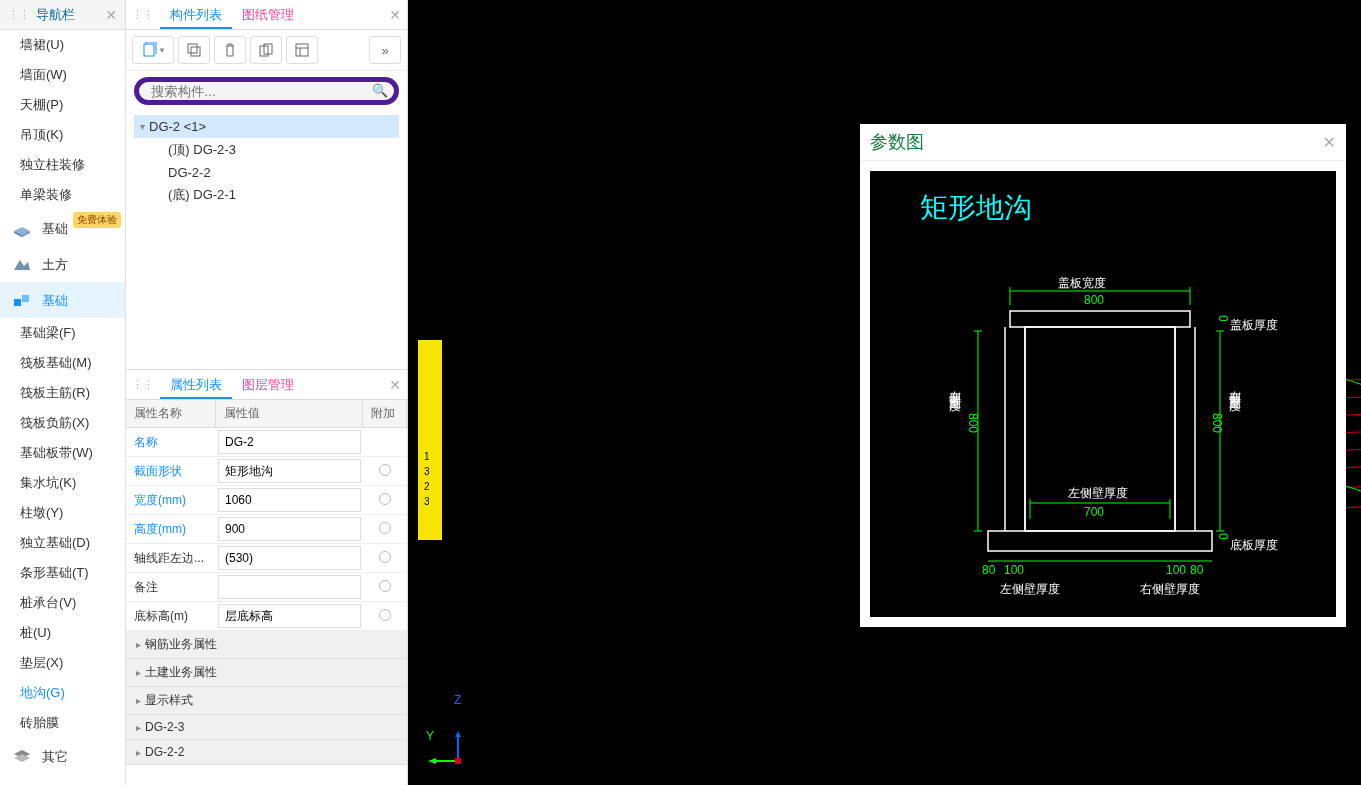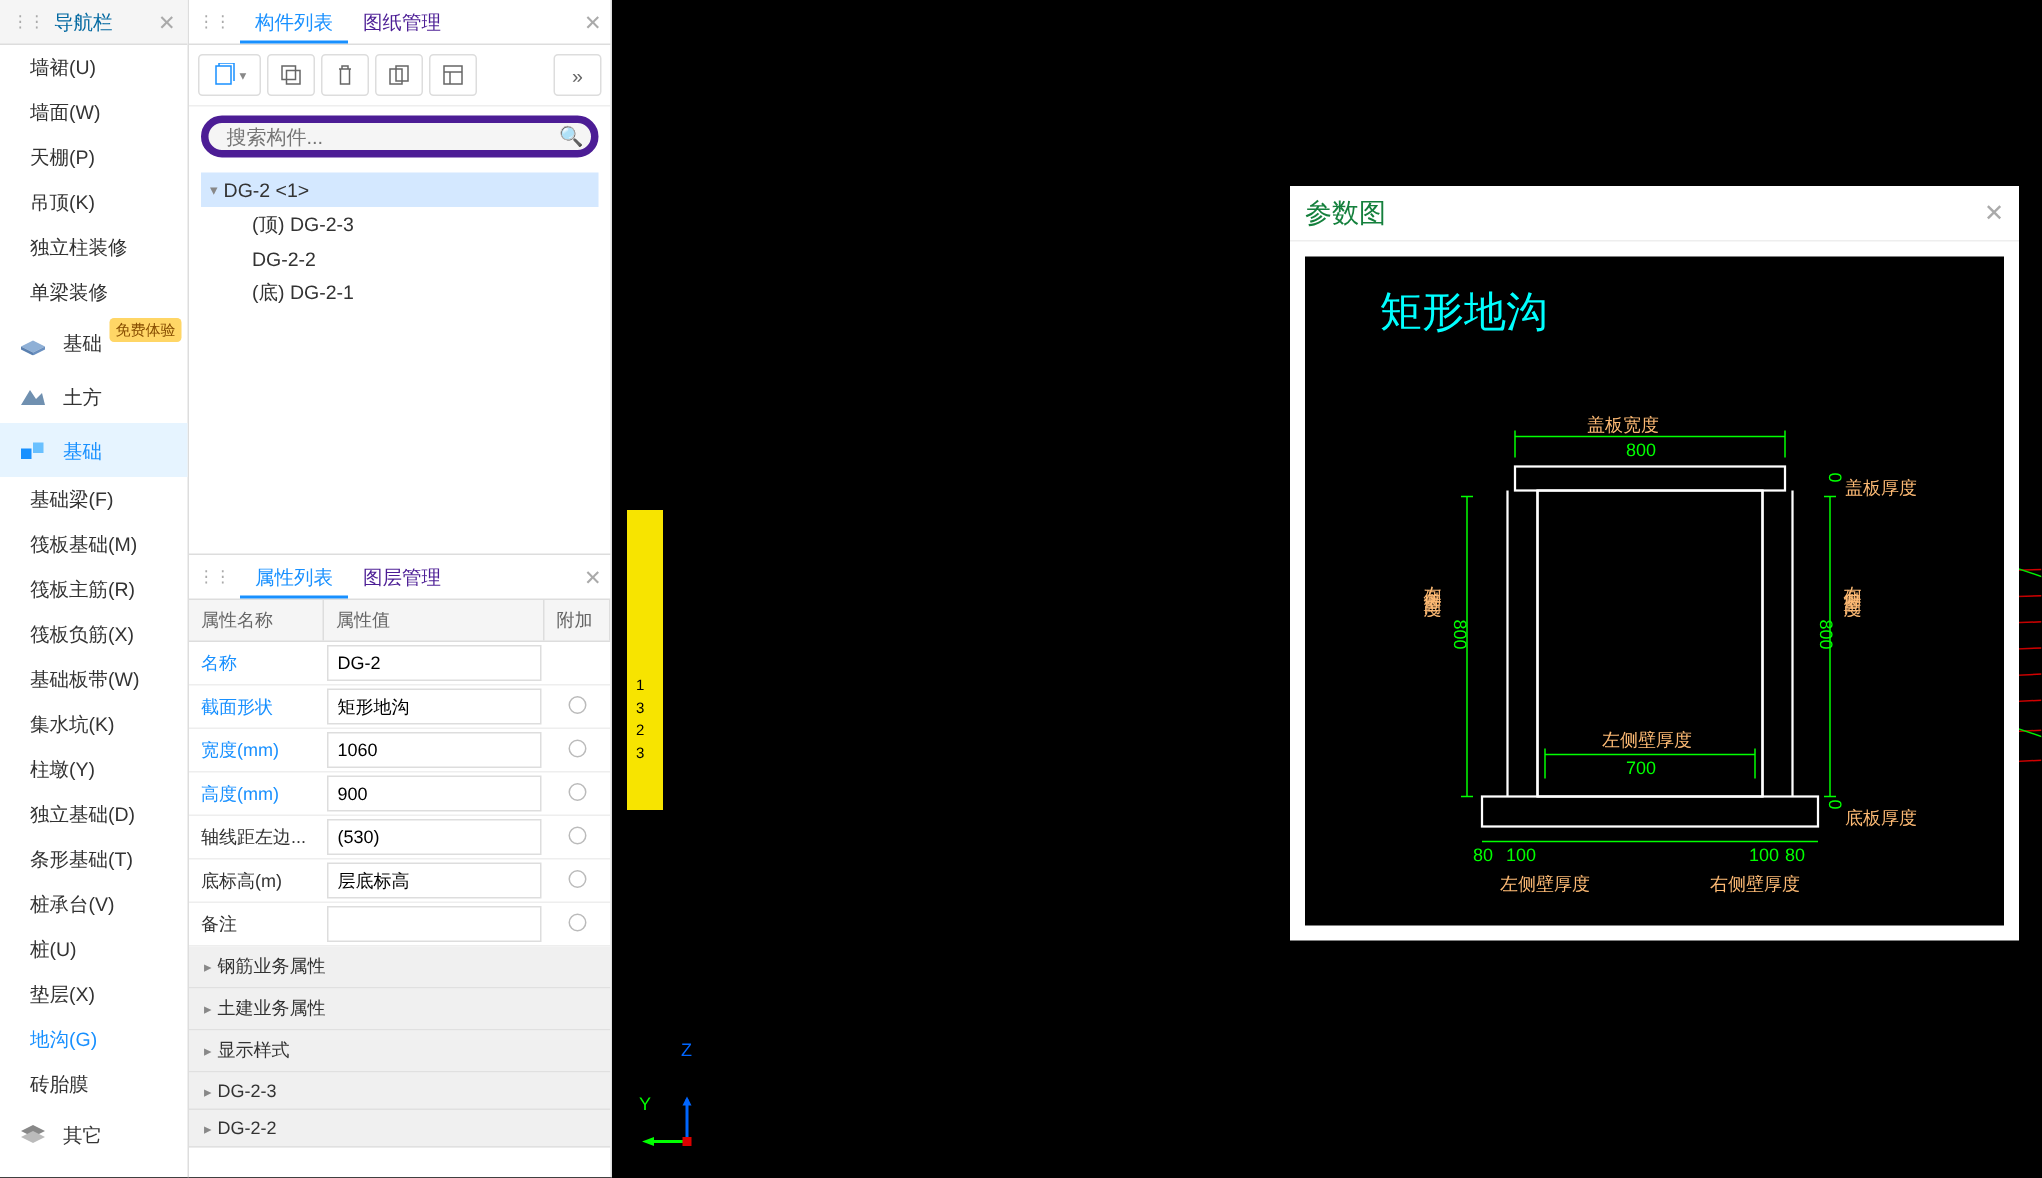--- a/index.html
+++ b/index.html
@@ -13,21 +13,21 @@
 .nav-item{padding:6px 10px 6px 20px;cursor:pointer;color:#333}
 .nav-item.active{color:#1890ff}
 .nav-cat{display:flex;align-items:flex-end;padding:8px 10px;cursor:pointer;position:relative}
 .nav-cat .ico{width:24px;height:20px;margin-right:8px;display:flex;align-items:center;justify-content:center}
 .nav-cat.active{background:#e6f4ff;color:#1890ff}
 .badge-free{position:absolute;right:4px;top:2px;background:#ffd666;color:#874d00;font-size:10px;padding:1px 4px;border-radius:3px}
 .mid-col{width:282px;display:flex;flex-direction:column;background:#fff;border-right:1px solid #ddd}
 .comp-panel{flex:0 0 370px;display:flex;flex-direction:column;border-bottom:1px solid #ddd}
 .tabs{display:flex;align-items:center;height:30px;border-bottom:1px solid #ddd;padding:0 6px}
 .tabs .grip{color:#aaa;margin-right:6px;font-size:11px}
-.tab{padding:0 10px;height:28px;line-height:28px;cursor:pointer;color:#4c1d95}
+.tab{padding:0 10px;height:28px;line-height:28px;cursor:pointer;color:#ec4899}
 .tab.active{color:#1890ff;border-bottom:2px solid #1890ff}
 .tabs .close{margin-left:auto;color:#aaa;cursor:pointer;font-size:14px}
 .toolbar{display:flex;padding:6px;gap:4px;border-bottom:1px solid #eee}
 .tbtn{width:32px;height:28px;border:1px solid #ddd;border-radius:3px;display:flex;align-items:center;justify-content:center;cursor:pointer;color:#666;background:#fff}
 .tbtn.split{width:42px;position:relative}
 .tbtn.primary{color:#1890ff}
 .tbtn.more{margin-left:auto}
 .search-box{margin:6px 8px;position:relative}
 .search-box input{width:100%;height:28px;border:5px solid #4c1d95;border-radius:14px;padding:0 30px 0 12px;background:#f5f5f5;outline:none}
 .search-box .sicon{position:absolute;right:10px;top:6px;color:#bbb}
@@ -53,21 +53,21 @@
 .canvas{flex:1;position:relative;background:#000;overflow:hidden}
 .modal{position:absolute;left:452px;top:124px;width:486px;background:#fff;box-shadow:0 4px 20px rgba(0,0,0,.3)}
 .modal-head{display:flex;align-items:center;padding:6px 10px;border-bottom:1px solid #eee}
 .modal-head .mt{flex:1;font-size:18px;color:#15803d}
 .modal-head .mc{color:#aaa;cursor:pointer;font-size:16px}
 .modal-body{padding:10px}
 .diagram{background:#000;height:446px;position:relative;color:#fff;font-size:12px}
 .diag-title{position:absolute;left:50px;top:18px;color:#0ff;font-size:28px;font-family:SimSun,serif}
 .dlabel{position:absolute;white-space:nowrap}
 .dlabel.g{color:#0f0}
-.dlabel.w{color:#fdba74}
+.dlabel.w{color:#ffffff}
 .vtext{writing-mode:vertical-rl;letter-spacing:2px}
 .axis{position:absolute;left:20px;bottom:14px;font-size:12px}
 .axis .z{color:#06f;position:absolute;left:26px;top:-38px}
 .axis .y{color:#0f0;position:absolute;left:-2px;top:-2px}
 .axis svg{overflow:visible}
 .grid3d{position:absolute;left:520px;top:360px;width:840px;height:240px;pointer-events:none}
 svg{display:block}
 </style>
 </head>
 <body>
@@ -241,27 +241,27 @@
             <div class="pname link">高度(mm)</div>
             <div class="pval"><input value="900" style=""></div>
             <div class="pextra"><span class="circ"></span></div>
           </div>
           <div class="prop-row">
             <div class="pname">轴线距左边...</div>
             <div class="pval"><input value="(530)" style=""></div>
             <div class="pextra"><span class="circ"></span></div>
           </div>
           <div class="prop-row">
+            <div class="pname">备注</div>
+            <div class="pval"><input style=""></div>
+            <div class="pextra"><span class="circ"></span></div>
+          </div>
+          <div class="prop-row">
             <div class="pname">底标高(m)</div>
             <div class="pval"><input value="层底标高" style=""></div>
-            <div class="pextra"><span class="circ"></span></div>
-          </div>
-          <div class="prop-row">
-            <div class="pname">备注</div>
-            <div class="pval"><input style=""></div>
             <div class="pextra"><span class="circ"></span></div>
           </div>
         </div>
       <div class="prop-group"><span class="arr">▸</span><span>钢筋业务属性</span></div>
       <div class="prop-group"><span class="arr">▸</span><span>土建业务属性</span></div>
       <div class="prop-group"><span class="arr">▸</span><span>显示样式</span></div>
       <div class="prop-group"><span class="arr">▸</span><span>DG-2-3</span></div>
       <div class="prop-group"><span class="arr">▸</span><span>DG-2-2</span></div>
 
     </div>

